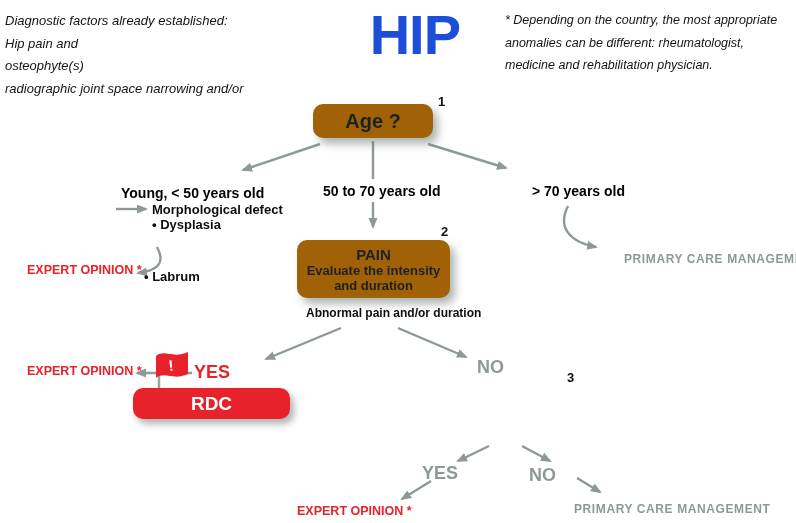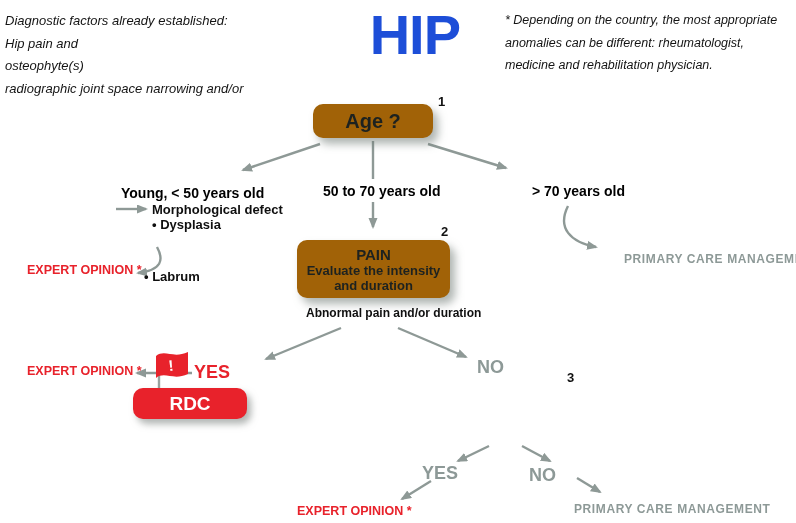--- a/index.html
+++ b/index.html
@@ -19,21 +19,21 @@
   .gbox .t3{font-size:11.5px;line-height:13px;}
   .agebox{font-size:20px;}
   .num{position:absolute;font-weight:bold;font-size:13px;color:#111;}
   .blabel{position:absolute;font-weight:bold;font-size:14px;color:#000000;white-space:nowrap;}
   .item{position:absolute;font-weight:bold;font-size:13px;color:#0f0f0f;white-space:nowrap;}
   .small-label{position:absolute;font-weight:bold;font-size:12px;color:#0f0f0f;white-space:nowrap;}
   .expert{position:absolute;font-weight:bold;font-size:12.5px;color:#e8222b;white-space:nowrap;}
   .pcm{position:absolute;font-weight:bold;font-size:12px;color:#8d9997;letter-spacing:.6px;white-space:nowrap;}
   .yn{position:absolute;font-weight:bold;font-size:18px;color:#8d9997;white-space:nowrap;}
   .yn-red{position:absolute;font-weight:bold;font-size:18px;color:#e8222b;white-space:nowrap;}
-  .rdcbox{position:absolute;left:133px;top:388px;width:114px;height:31px;background:#e8222b;
+  .rdcbox{position:absolute;left:133px;top:388px;width:157px;height:31px;background:#e8222b;
           border-radius:10px;display:flex;align-items:center;justify-content:center;
           color:#fff;font-weight:bold;font-size:19px;box-shadow:4px 5px 7px rgba(125,132,129,.6);}
   .flagwrap{position:absolute;left:146px;top:348px;width:50px;height:44px;}
 </style>
 </head>
 <body>
 
 <div class="canvas">
 
   <svg class="arrows" width="796" height="523" viewBox="0 0 796 523">

